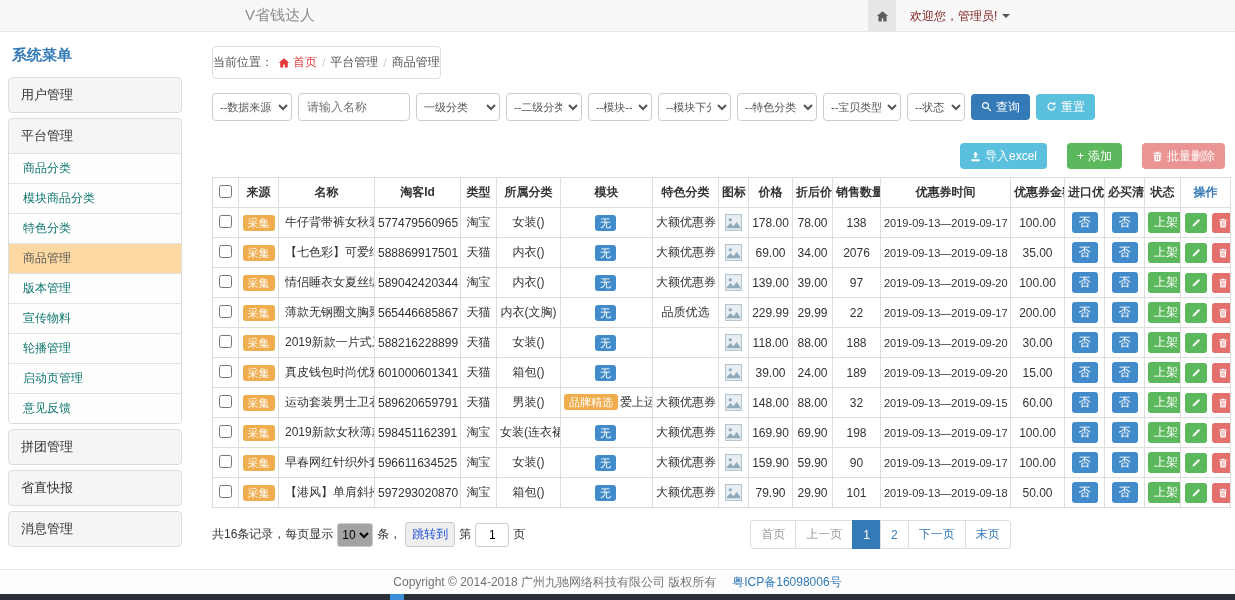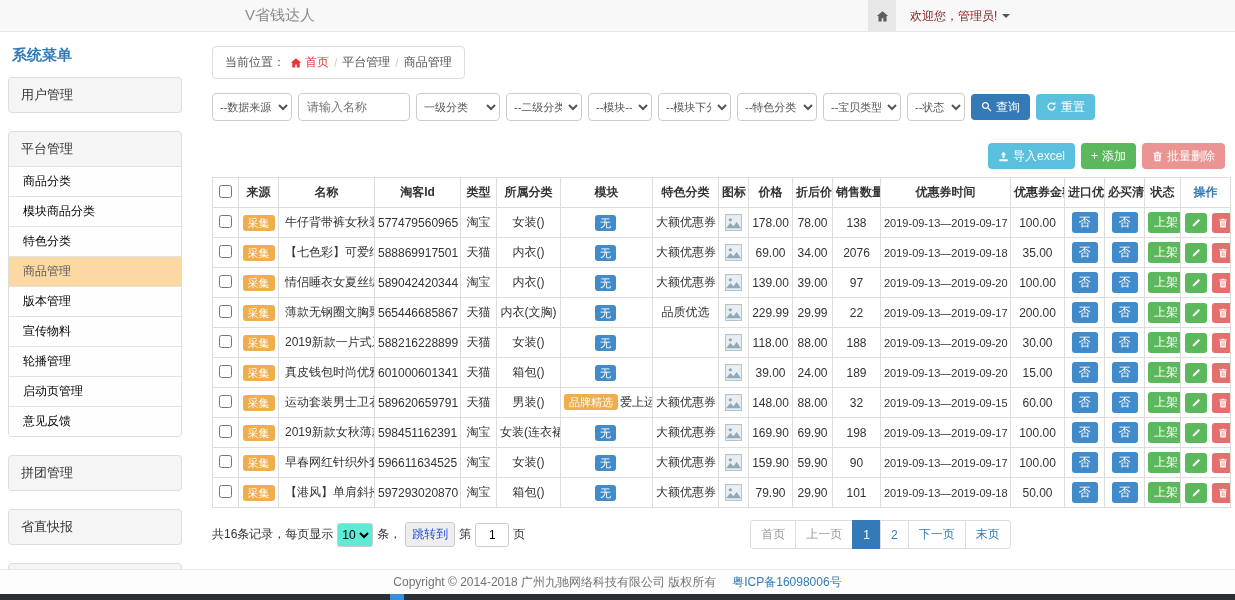--- a/index.html
+++ b/index.html
@@ -11,65 +11,65 @@
 .topbar-title{margin-left:245px;color:#8b8b8b;font-size:15px}
 .topbar-right{position:absolute;left:868px;top:0;height:32px;display:flex;align-items:center}
 .home-btn{width:28px;height:32px;background:#e7e7e7;display:flex;align-items:center;justify-content:center;cursor:pointer}
 .welcome{margin-left:14px;color:#7f1d1d;display:flex;align-items:center;gap:5px;cursor:pointer}
 .caret{width:0;height:0;border-left:4px solid transparent;border-right:4px solid transparent;border-top:4px solid #555;display:inline-block}
 
 
 .layout{display:flex;height:537px}
 .sidebar{width:190px;flex:none;padding:10px 8px 0 8px;overflow:hidden}
 .sidebar-title{color:#337ab7;font-size:15px;font-weight:bold;padding:4px 4px 12px 4px}
-.panel{border:1px solid #ddd;border-radius:4px;background:#f5f5f5;margin-bottom:18px;overflow:hidden}
+.panel{border:1px solid #ddd;border-radius:4px;background:#f5f5f5;margin-bottom:5px;overflow:hidden}
 .panel-head{padding:8px 12px;font-size:13px;color:#333;cursor:pointer}
 .submenu{background:#fefefe}
-.submenu-item{padding:6px 14px;color:#000000;border-top:1px solid #e2e2e2;cursor:pointer}
+.submenu-item{padding:6px 14px;color:#0f766e;border-top:1px solid #e2e2e2;cursor:pointer}
 .submenu-item.active{background:#fcd9a2;color:#5a5a5a}
 
 
 .main{flex:1;padding:14px 10px 0 22px;overflow:hidden}
-.breadcrumb{display:inline-flex;align-items:center;gap:5px;border:1px solid #ddd;border-radius:4px;padding:7px 12px;color:#555;margin-bottom:14px;background:#fff}
+.breadcrumb{display:inline-flex;align-items:center;gap:5px;border:1px solid #ddd;border-radius:4px;padding:7px 0;color:#555;margin-bottom:14px;background:#fff}
 .breadcrumb .home-link{color:#e4393c;display:inline-flex;align-items:center;gap:3px;cursor:pointer}
 .breadcrumb .sep{color:#ccc}
 .breadcrumb .crumb{color:#555}
 
 .filter-bar{display:flex;align-items:center;gap:6px;margin-bottom:22px;flex-wrap:nowrap}
 .fctrl{height:28px;border:1px solid #ccc;border-radius:4px;background:#fff;color:#555;font-size:11px;padding:3px 3px;font-family:inherit}
 input.fctrl{padding:3px 8px;font-size:12px}
 .fw0{width:80px}.fw1{width:112px}.fw2{width:84px}.fw3{width:76px}.fw4{width:64px}.fw5{width:73px}.fw6{width:80px}.fw7{width:78px}.fw8{width:58px}
 .btn{border:none;border-radius:4px;color:#fff;font-size:12px;padding:6px 10px;cursor:pointer;display:inline-flex;align-items:center;gap:4px;font-family:inherit;line-height:1.2}
 .btn-primary{background:#337ab7}
 .btn-info{background:#5bc0de}
 .btn-success{background:#5cb85c}
 .btn-danger{background:#ea9493}
 
-.toolbar{display:flex;justify-content:flex-end;gap:6px;margin-bottom:8px}
+.toolbar{display:flex;justify-content:flex-end;gap:20px;margin-bottom:8px}
 
 table{width:100%;border-collapse:collapse;table-layout:fixed}
 th,td{border:1px solid #ddd;text-align:center;padding:4px 3px;overflow:hidden;white-space:nowrap;font-size:12px;height:27px}
 th{font-weight:bold;padding:6px 3px;color:#333}
 th.op-col{color:#337ab7}
 td.cell-name{text-align:left;padding-left:6px}
 td.cell-time{font-size:11px}
 .badge{display:inline-block;padding:2px 5px;border-radius:3px;color:#fff;line-height:1.1;font-size:11px}
 .badge-orange{background:#f0ad4e}
 .badge-blue{background:#428bca}
 .module-text{margin-left:2px}
 .btn-no{background:#428bca;border:none;color:#fff;border-radius:3px;padding:2px 7px;font-size:12px;cursor:pointer;font-family:inherit}
 .btn-status{background:#5cb85c;border:none;color:#fff;border-radius:3px;padding:2px 6px;font-size:12px;cursor:pointer;font-family:inherit}
 .op{width:22px;height:20px;border:none;border-radius:3px;display:inline-flex;align-items:center;justify-content:center;cursor:pointer;margin:0 1px;vertical-align:middle}
 .op-edit{background:#5cb85c}
 .op-del{background:#e4706d}
 .thumb{display:inline-flex;vertical-align:middle}
 
 .pager{display:flex;align-items:center;margin-top:12px;color:#333}
 .pager-left{display:flex;align-items:center;gap:4px}
-.per-page{height:24px;border:1px solid #ccc;border-radius:3px;background:#5eead4;font-family:inherit;font-size:12px}
+.per-page{height:24px;border:1px solid #ccc;border-radius:3px;background:#a3a3a3;font-family:inherit;font-size:12px}
 .jump-label{background:#eee;border:1px solid #ccc;border-radius:3px;padding:3px 6px;color:#1d4ed8;cursor:pointer}
 .page-input{width:34px;height:24px;border:1px solid #ccc;border-radius:3px;text-align:center;font-family:inherit;font-size:12px}
 .pagination{display:flex;margin-left:225px}
 .page-btn{border:1px solid #ddd;background:#fff;color:#337ab7;font-size:12px;padding:5px 10px;margin-left:-1px;cursor:pointer;font-family:inherit}
 .page-btn:first-child{border-radius:3px 0 0 3px;margin-left:0}
 .page-btn:last-child{border-radius:0 3px 3px 0}
 .page-btn.disabled{color:#999;cursor:default}
 .page-btn.active{background:#337ab7;border-color:#337ab7;color:#fff}
 
 .page-footer{height:25px;border-top:1px solid #e7e7e7;background:#fdfdfd;display:flex;align-items:center;justify-content:center;color:#737373}

